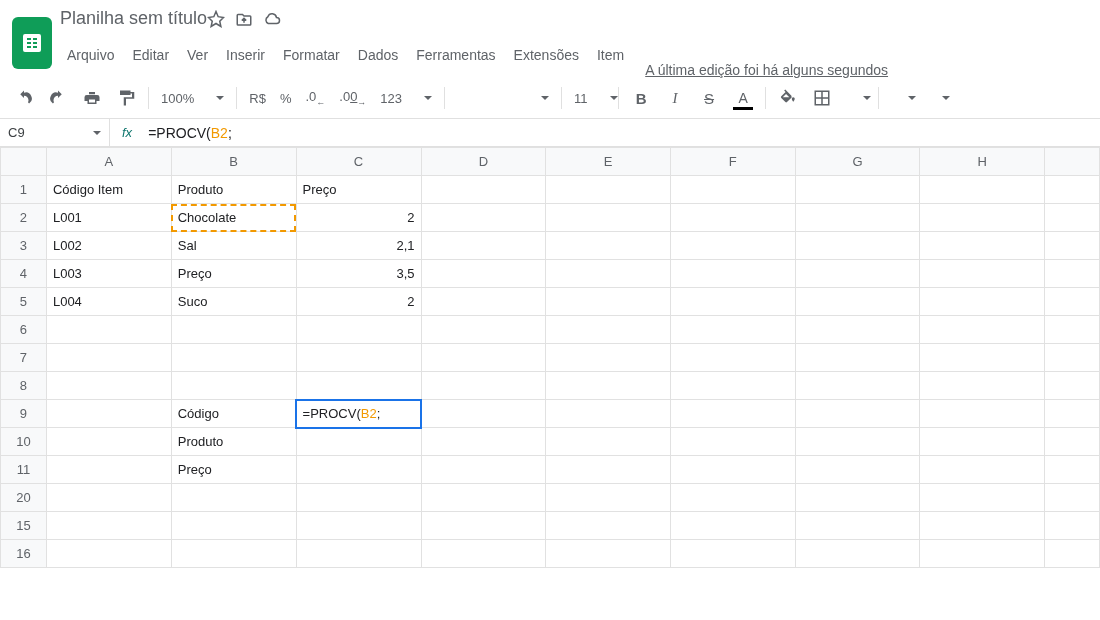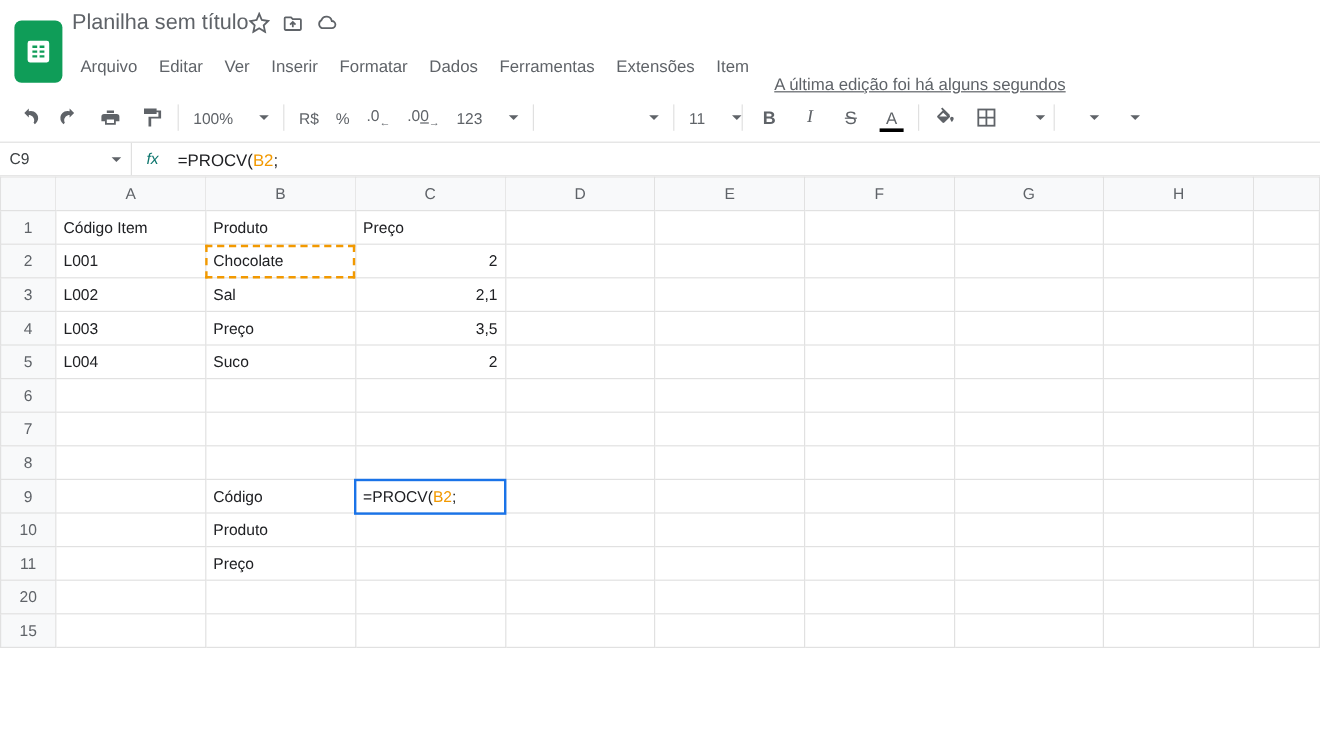--- a/index.html
+++ b/index.html
@@ -393,15 +393,27 @@
           <td></td>
           <td></td>
           <td></td>
           <td></td>
           <td></td>
           <td></td>
           <td></td>
           <td></td>
           <td></td>
         </tr>
+        <tr>
+          <th class="rowhdr">16</th>
+          <td></td>
+          <td></td>
+          <td></td>
+          <td></td>
+          <td></td>
+          <td></td>
+          <td></td>
+          <td></td>
+          <td></td>
+        </tr>
       </tbody>
   </table>
 </div>
 
 </body></html>

